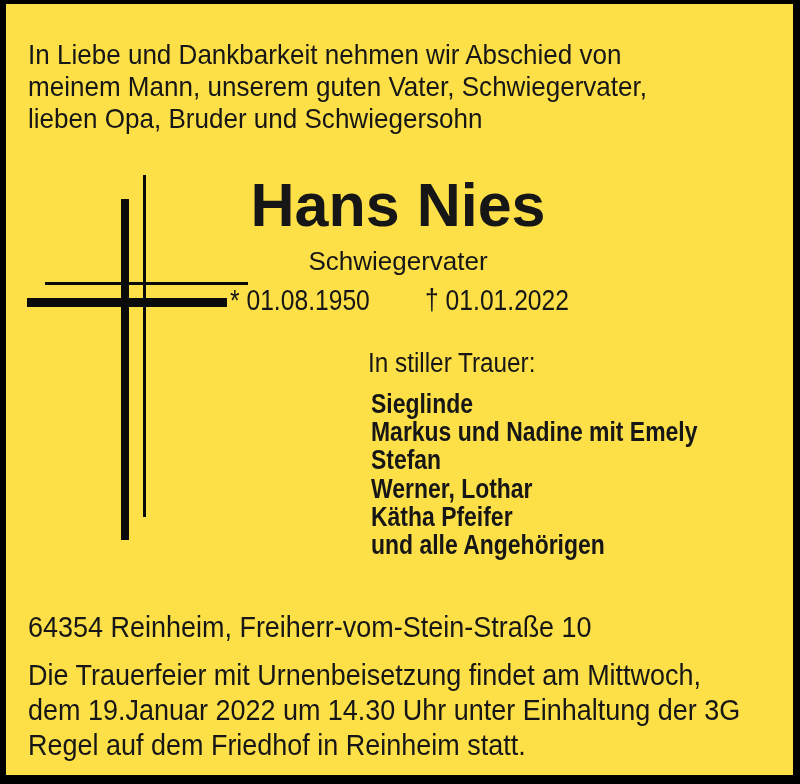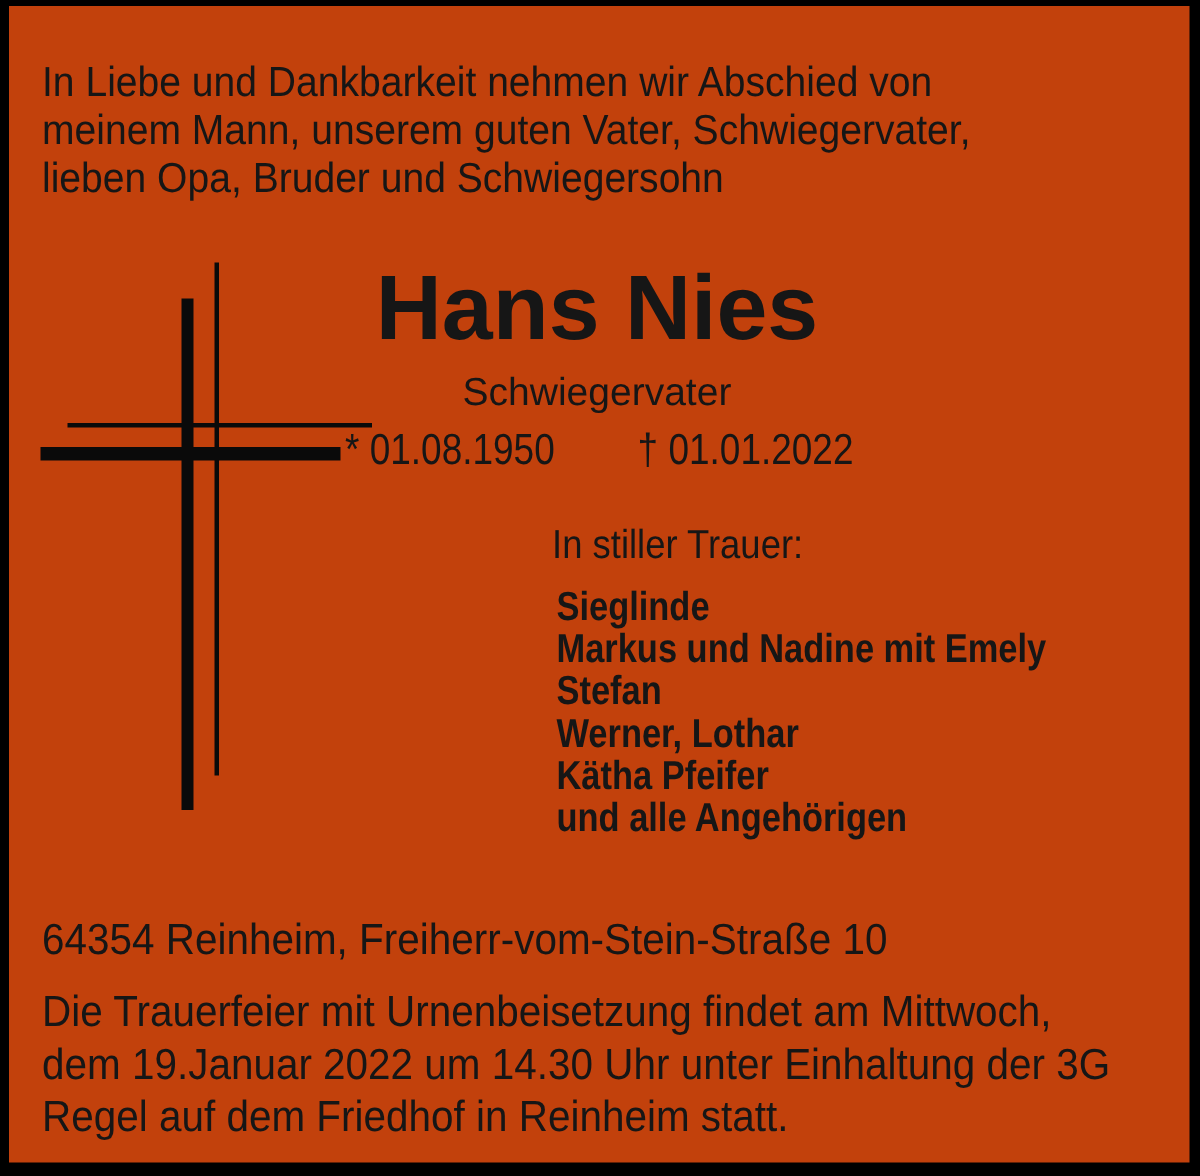--- a/index.html
+++ b/index.html
@@ -1,20 +1,20 @@
 <!DOCTYPE html>
 <html><head>
 <meta charset="utf-8">
 <style>
   html, body { margin: 0; padding: 0; background: #ffffff; }
   .page {
     position: relative;
     width: 800px;
     height: 784px;
-    background: #c2410c;
+    background: #fde047;
     font-family: "Liberation Sans", sans-serif;
     color: #161616;
     overflow: hidden;
   }
   .frame { position: absolute; background: #000000; }
   .frame-top    { left: 0; top: 0;    width: 100%; height: 4px; }
   .frame-left   { left: 0; top: 0;    width: 6px;  height: 100%; }
   .frame-right  { right: 0; top: 0;   width: 7px;  height: 100%; }
   .frame-bottom { left: 0; bottom: 0; width: 100%; height: 9px; }
 

